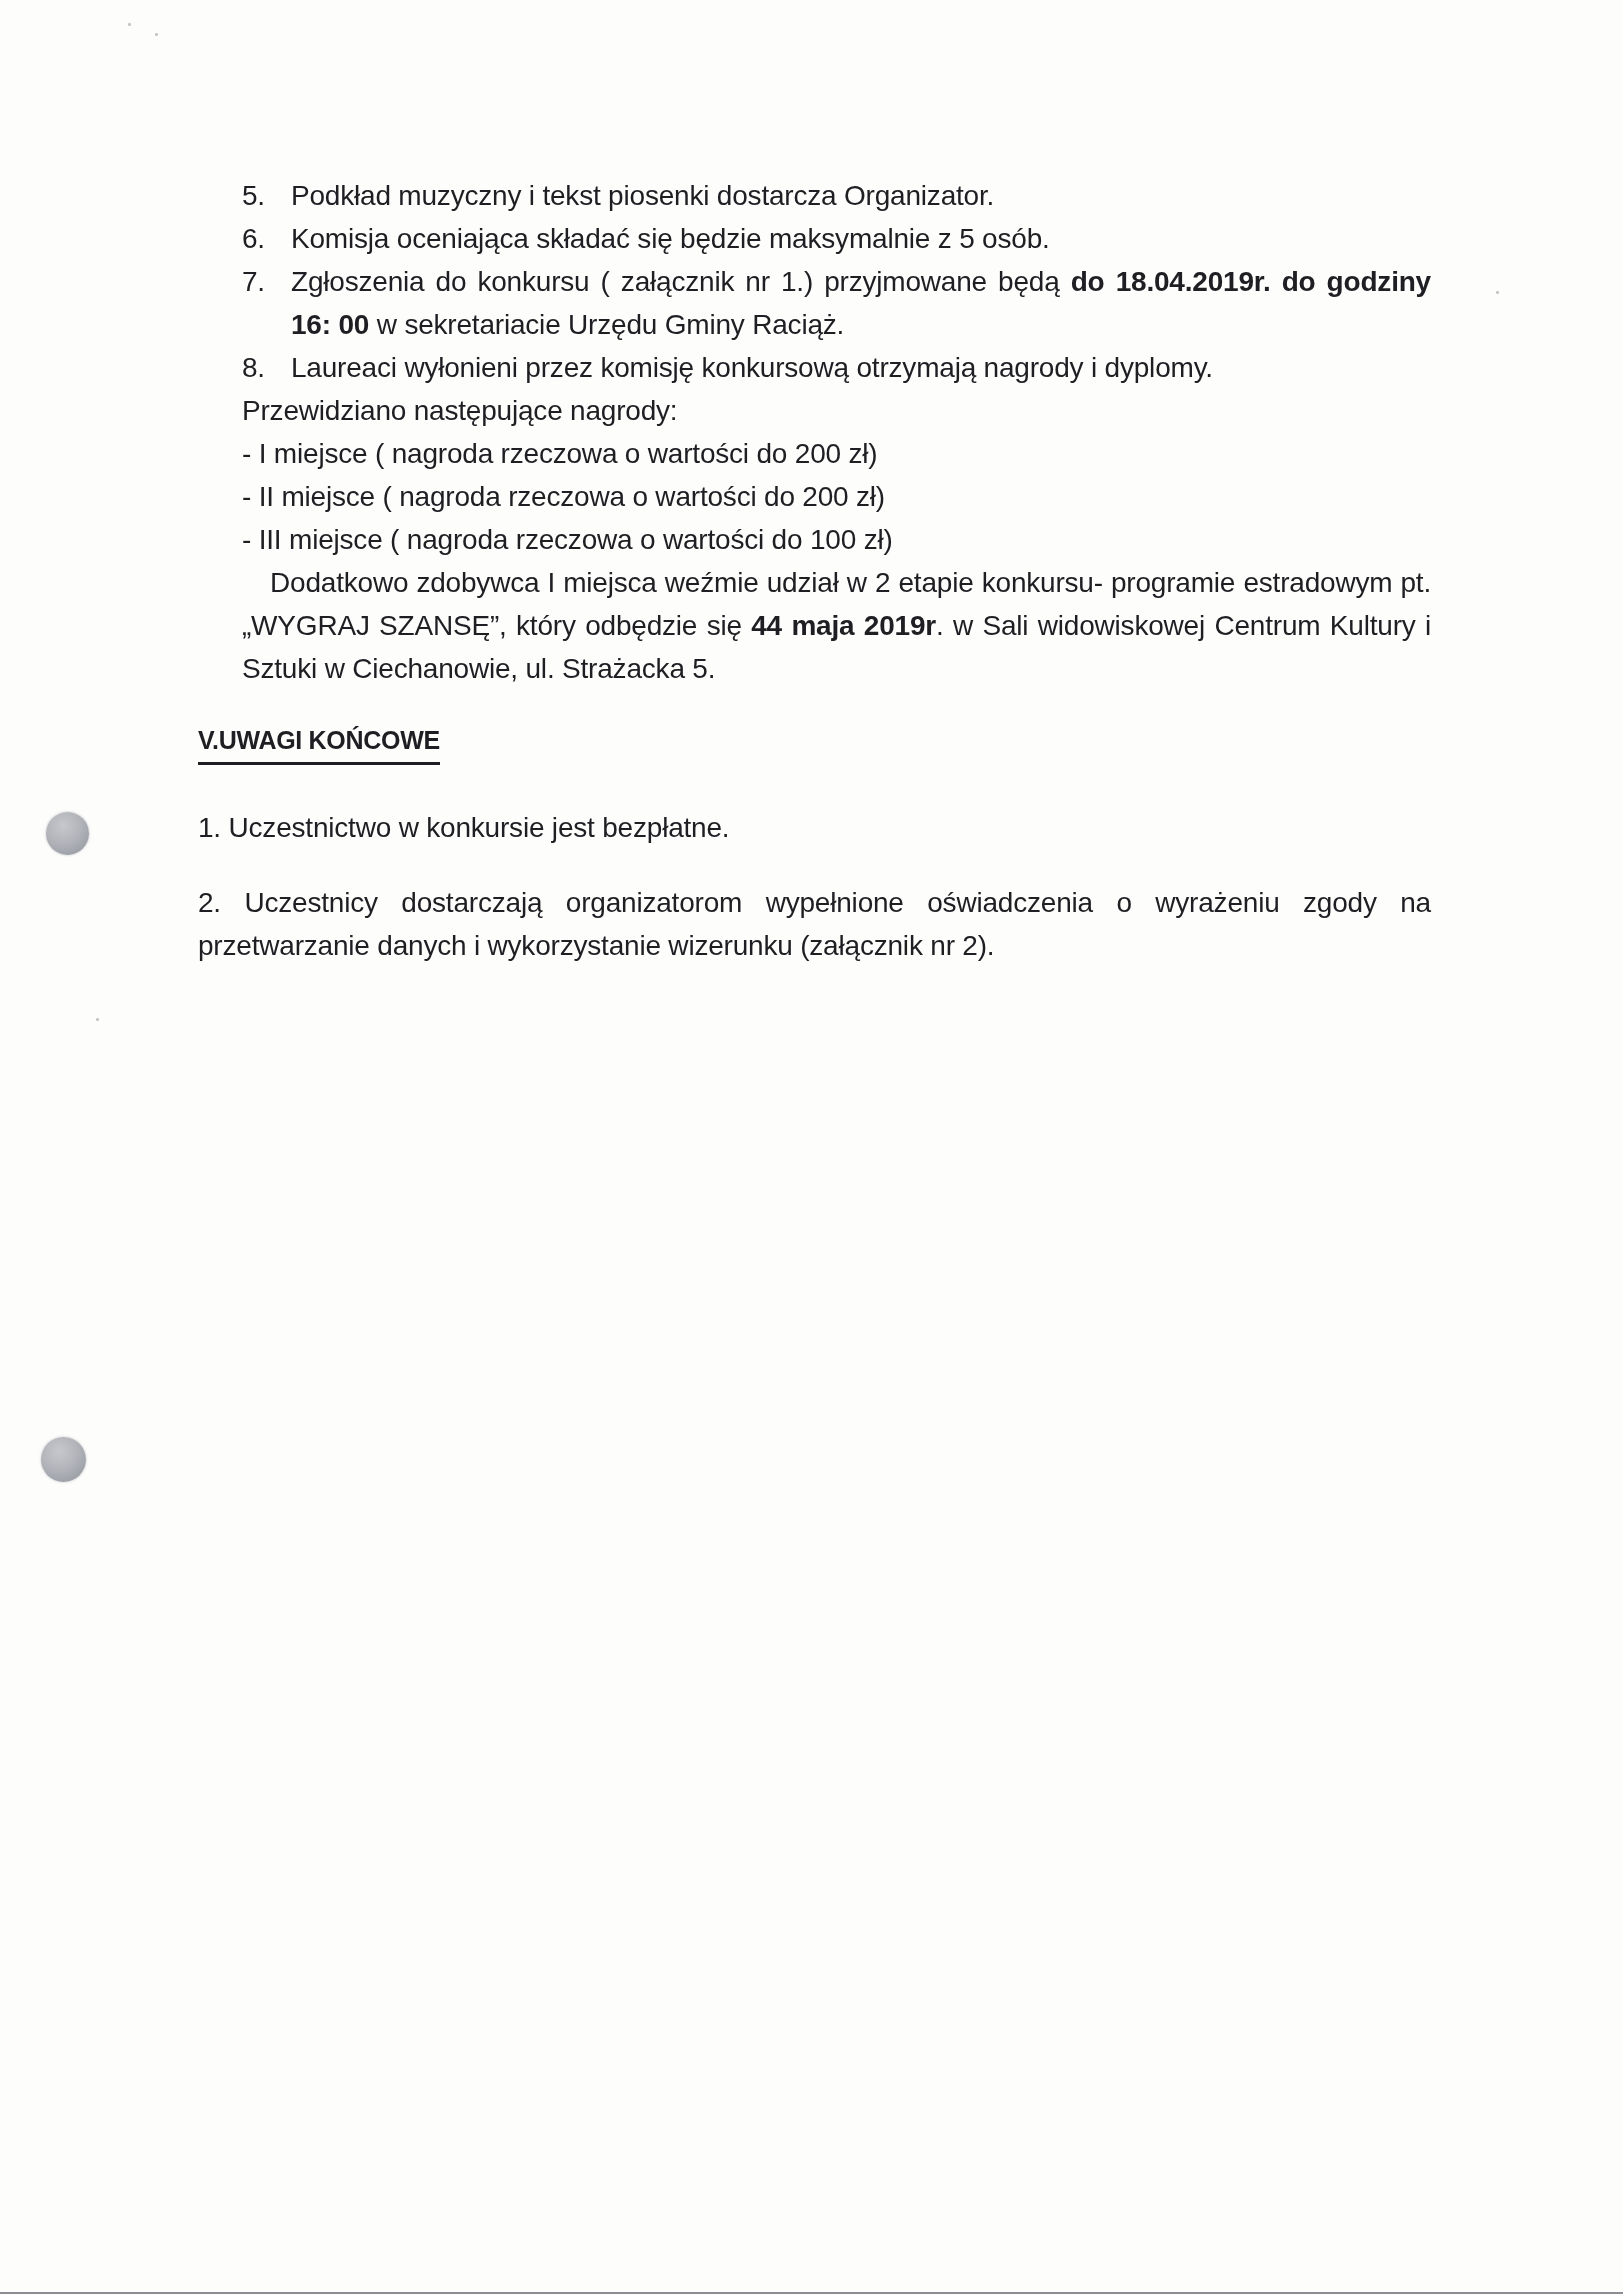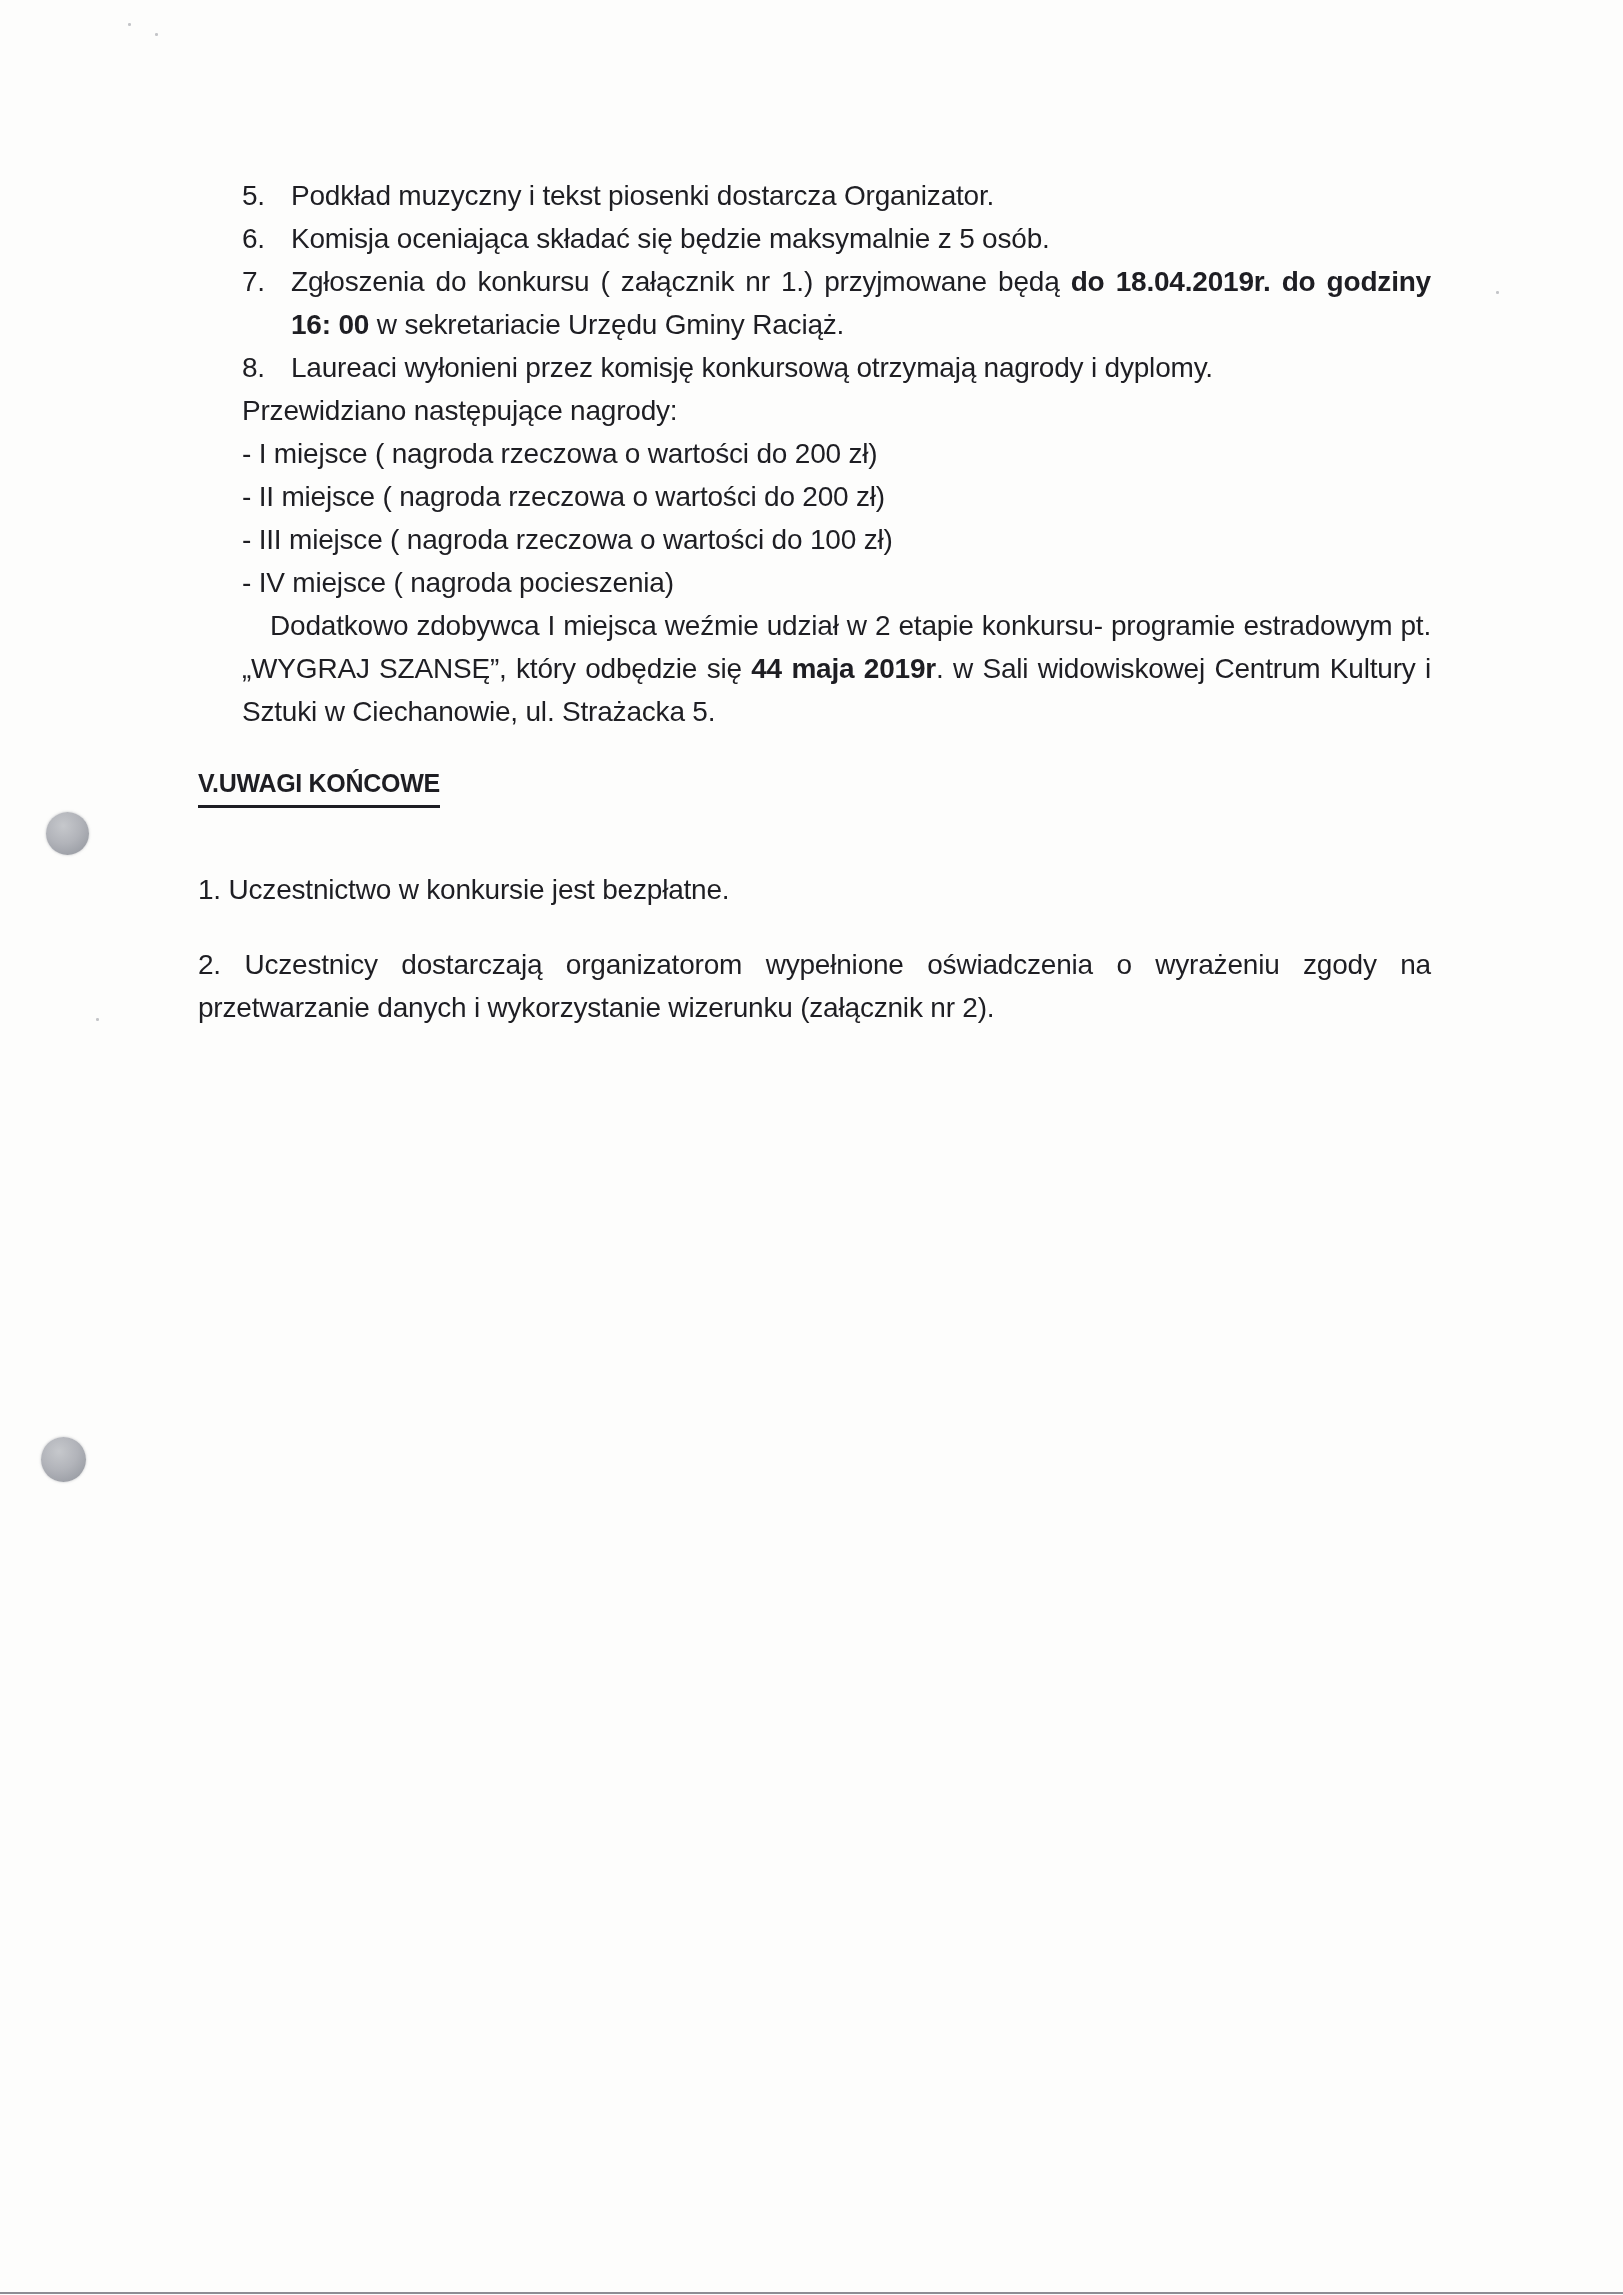--- a/index.html
+++ b/index.html
@@ -34,21 +34,21 @@
     font-size: 25px;
     font-weight: 700;
     letter-spacing: -0.3px;
   }
   .section-heading .underline {
     display: inline-block;
     border-bottom: 3.3px solid #1e1e23;
     padding-bottom: 2.6px;
     line-height: 37px;
   }
-  .para1 { margin-top: 60px; }
+  .para1 { margin-top: 41px; }
   .para2 { margin-top: 32px; }
   
   .punch-hole {
     position: absolute;
     border-radius: 50%;
     background: radial-gradient(circle at 40% 32%, #c6c8cc 0%, #b2b4ba 45%, #9da0a7 78%, #94969d 100%);
     box-shadow: 0 0 2.6px rgba(150,152,158,0.6);
   }
   .punch-1 { left: 46px; top: 812px; width: 43px; height: 43px; }
   .punch-2 { left: 41px; top: 1437px; width: 45px; height: 45px; }
@@ -107,21 +107,20 @@
 
     <div class="list-row">
       <span class="list-num">8.</span>
       <div class="list-text">Laureaci wyłonieni przez komisję konkursową otrzymają nagrody i dyplomy.</div>
     </div>
 
     <div class="hang">Przewidziano następujące nagrody:</div>
     <div class="hang">- I miejsce ( nagroda rzeczowa o wartości do 200 zł)</div>
     <div class="hang">- II miejsce ( nagroda rzeczowa o wartości do 200 zł)</div>
     <div class="hang">- III miejsce ( nagroda rzeczowa o wartości do 100 zł)</div>
-    <div class="hang">- IV miejsce ( nagroda pocieszenia)</div>
 
     <div class="hang-indent justify-line">Dodatkowo zdobywca  I miejsca weźmie udział w 2 etapie konkursu- programie estradowym pt.</div>
     <div class="hang justify-line"><span>„WYGRAJ SZANSĘ”, który odbędzie się </span><strong>44 maja 2019r</strong><span>. w Sali widowiskowej Centrum Kultury i</span></div>
     <div class="hang">Sztuki w Ciechanowie, ul. Strażacka 5.</div>
 
     <div class="section-heading">
       <span class="underline">V.UWAGI KOŃCOWE</span>
     </div>
 
     <div class="para1">1. Uczestnictwo w konkursie jest bezpłatne.</div>

